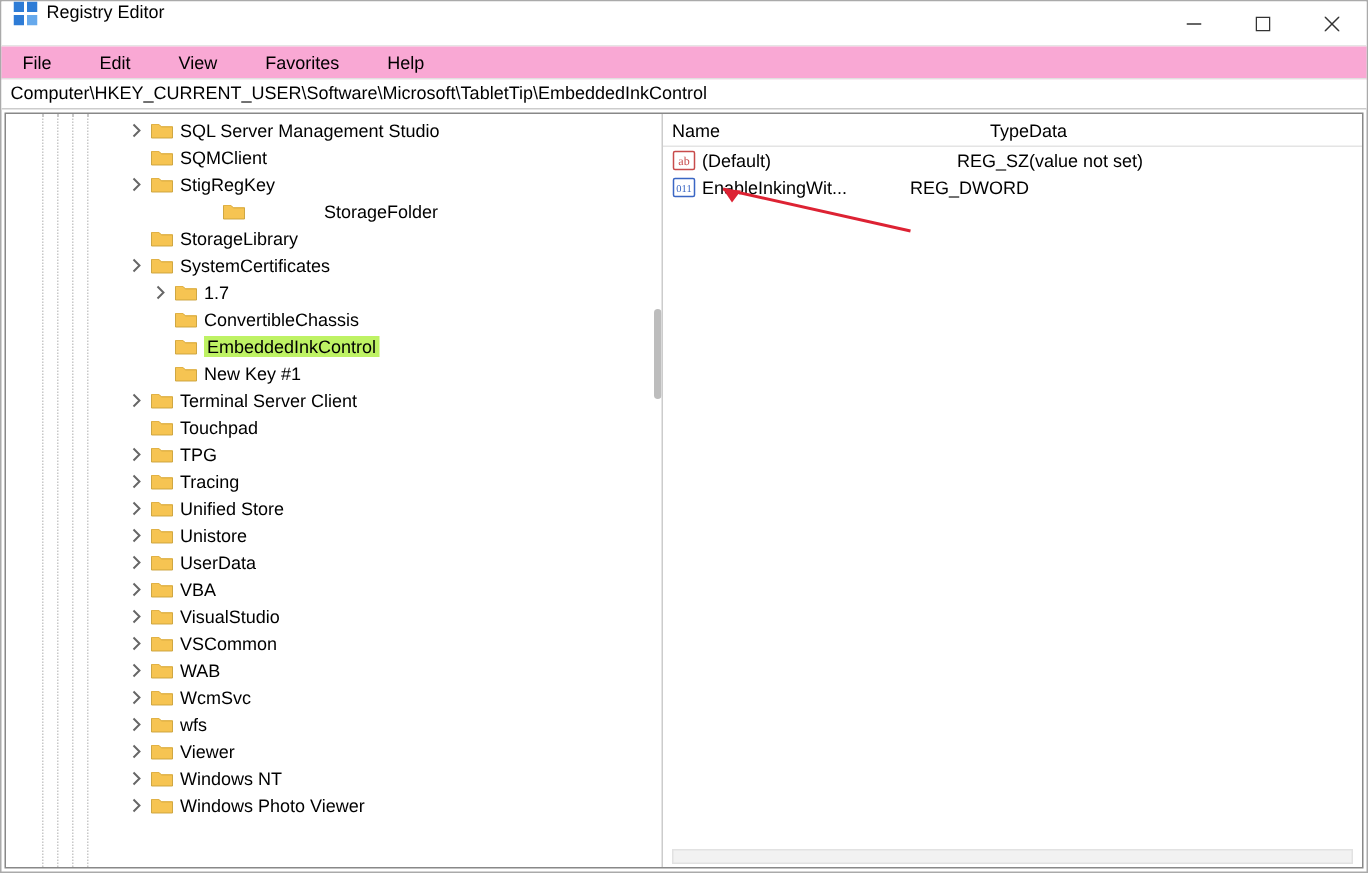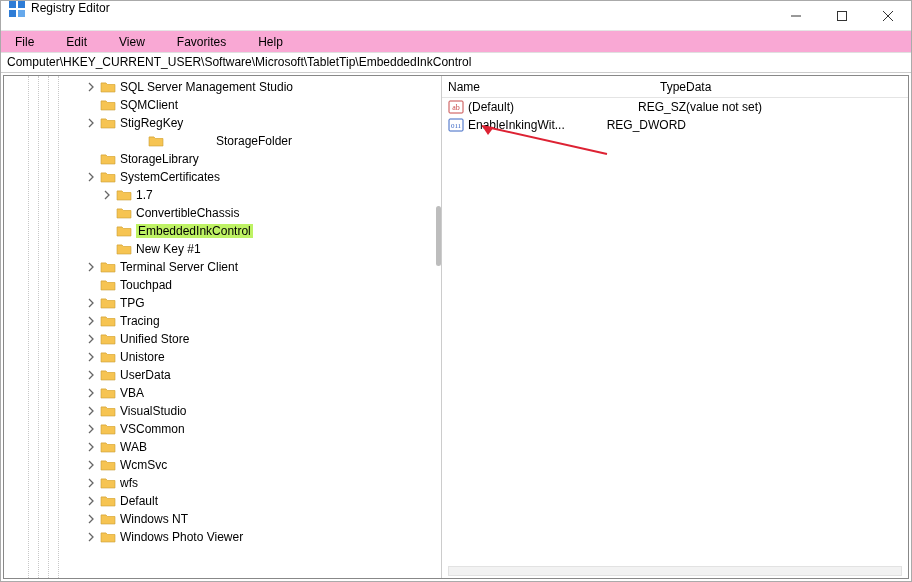--- a/index.html
+++ b/index.html
@@ -493,21 +493,21 @@
               <svg width="10" height="10">
                 <path d="M3 1 L7 5 L3 9" fill="none" stroke="#666" stroke-width="1.3"></path>
               </svg>
             </span>
             <span class="fld">
               <svg width="16" height="14" viewBox="0 0 16 14">
                 <path d="M1 3 h5 l1.5 1.5 H15 V12 H1 Z" fill="#f6c452" stroke="#caa038" stroke-width="0.6"></path>
                 <path d="M1 3 h5 l1.5 1.5 H15" fill="none" stroke="#e8b645" stroke-width="0.5"></path>
               </svg>
             </span>
-            <span class="lbl">Default</span>
+            <span class="lbl">Viewer</span>
           </div>
           <div class="treerow" style="padding-left: 82px;">
             <span class="chev">
               <svg width="10" height="10">
                 <path d="M3 1 L7 5 L3 9" fill="none" stroke="#666" stroke-width="1.3"></path>
               </svg>
             </span>
             <span class="fld">
               <svg width="16" height="14" viewBox="0 0 16 14">
                 <path d="M1 3 h5 l1.5 1.5 H15 V12 H1 Z" fill="#f6c452" stroke="#caa038" stroke-width="0.6"></path>

